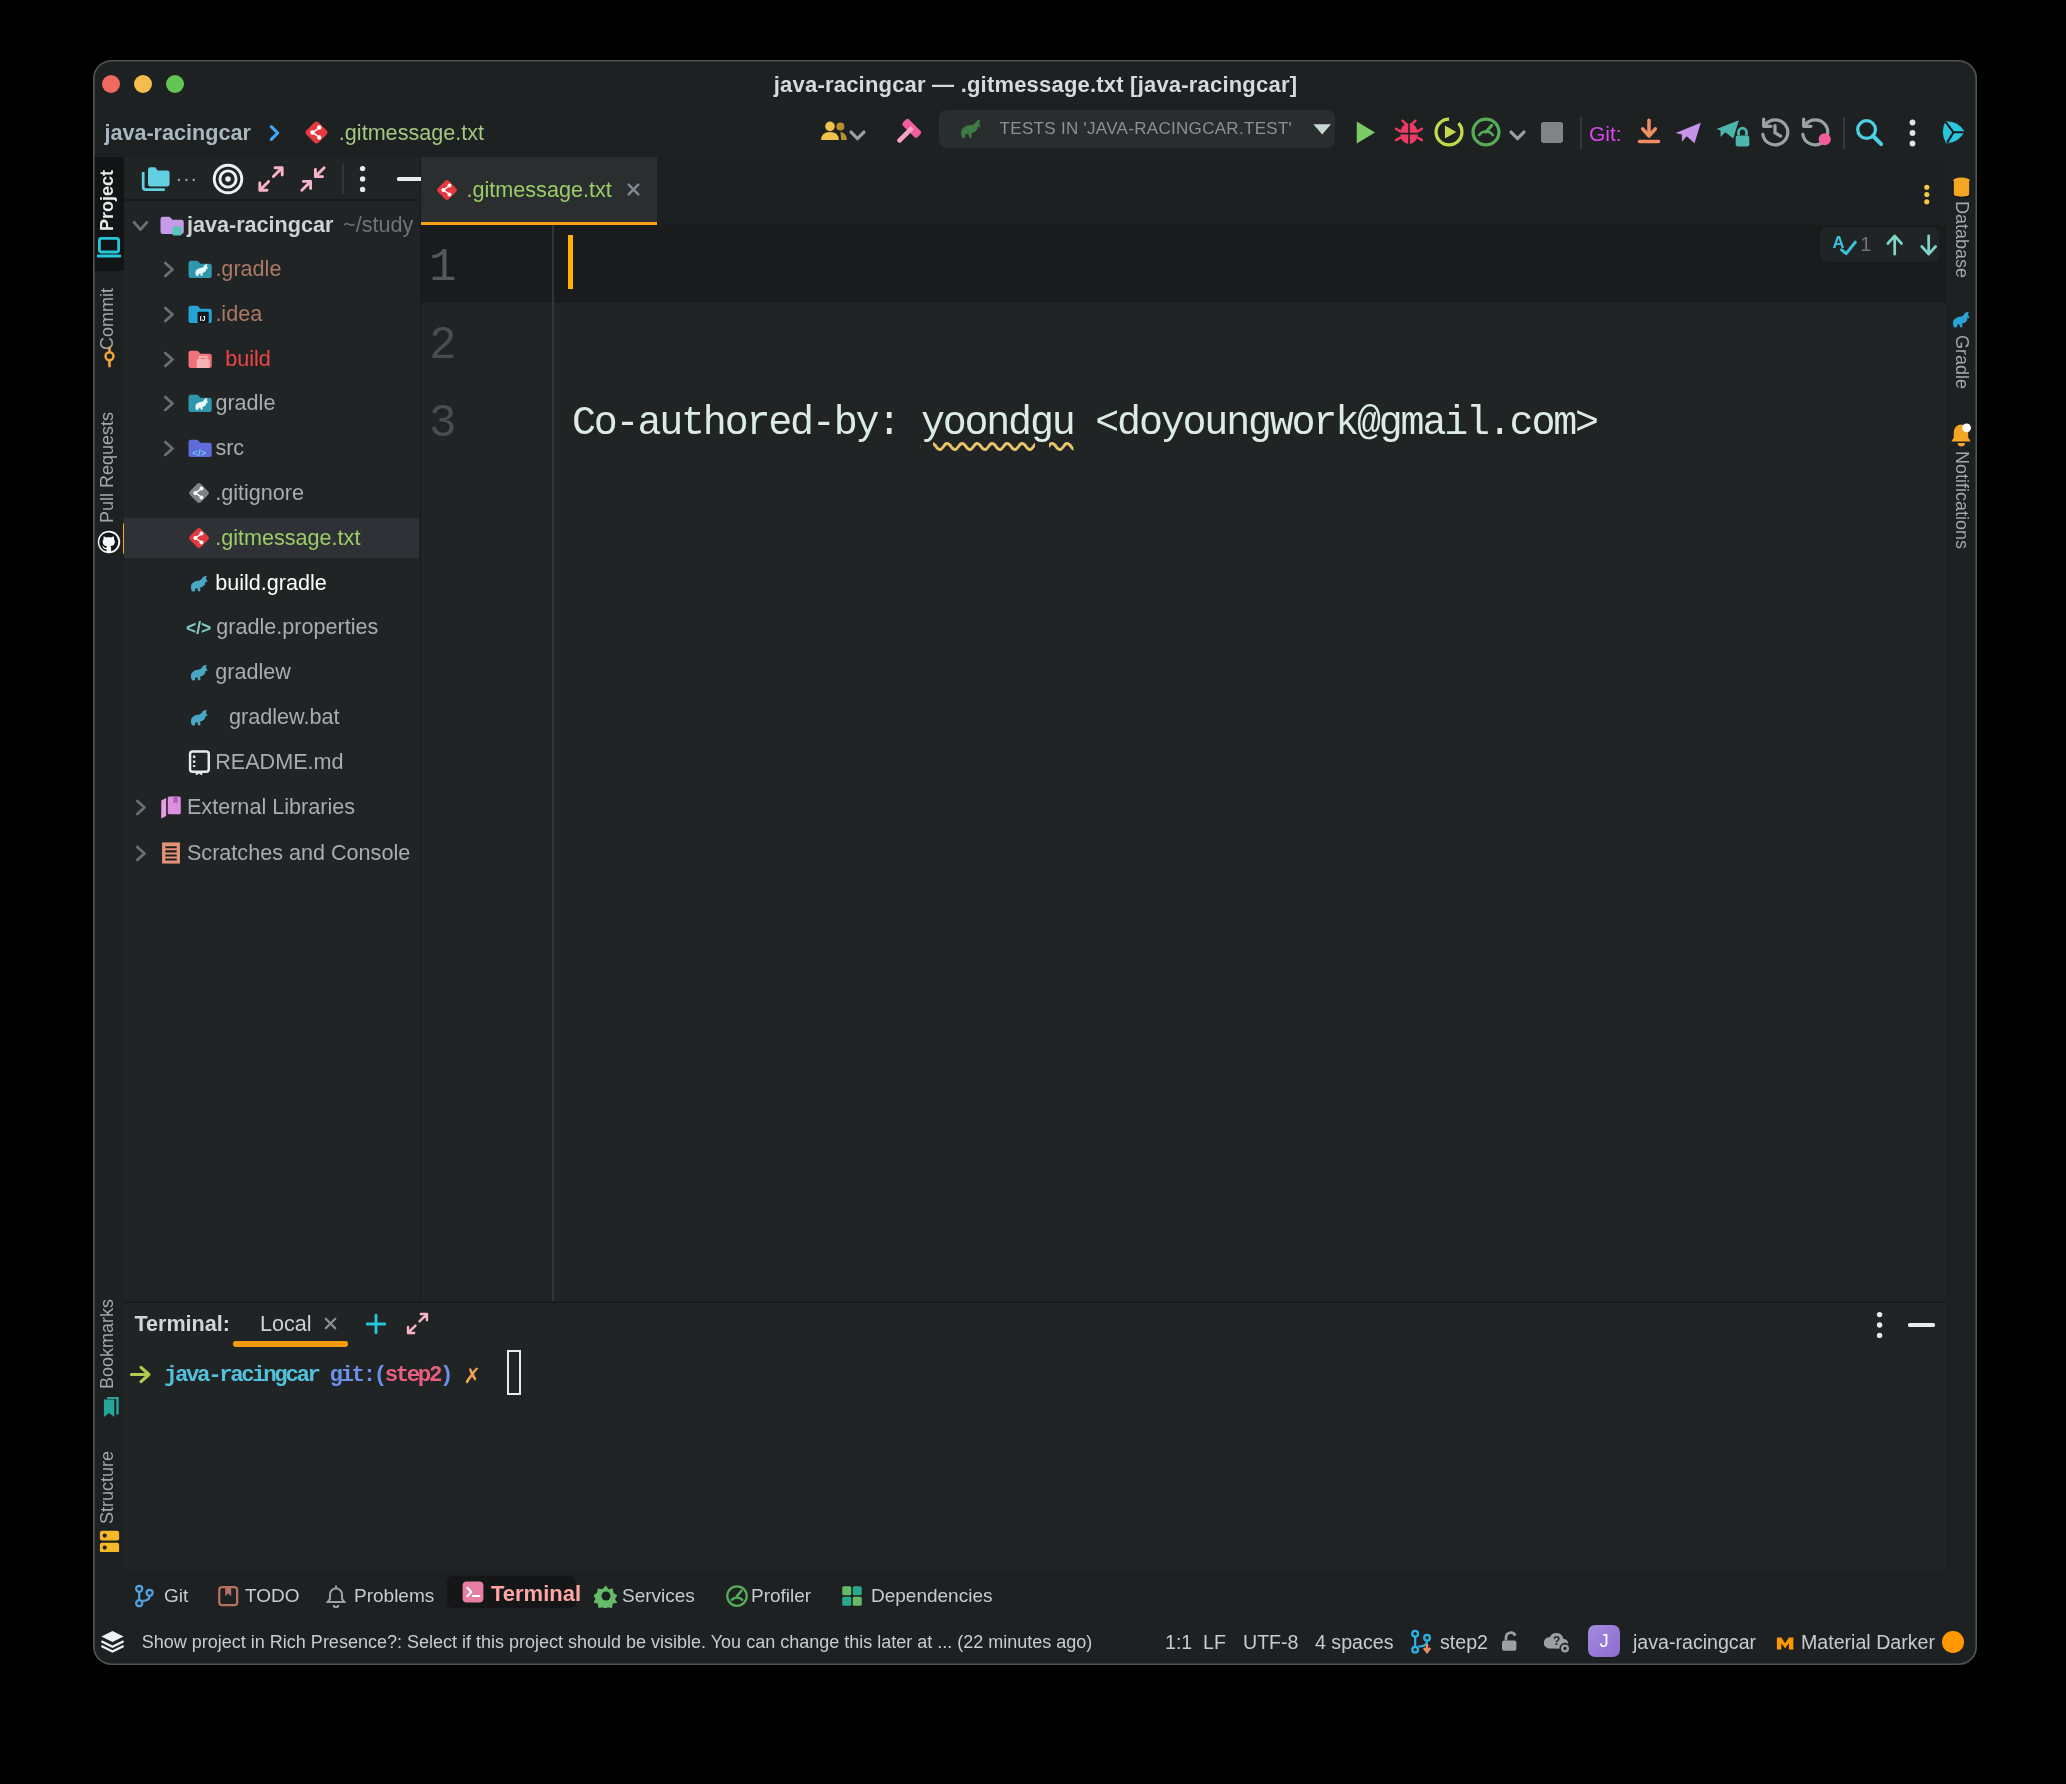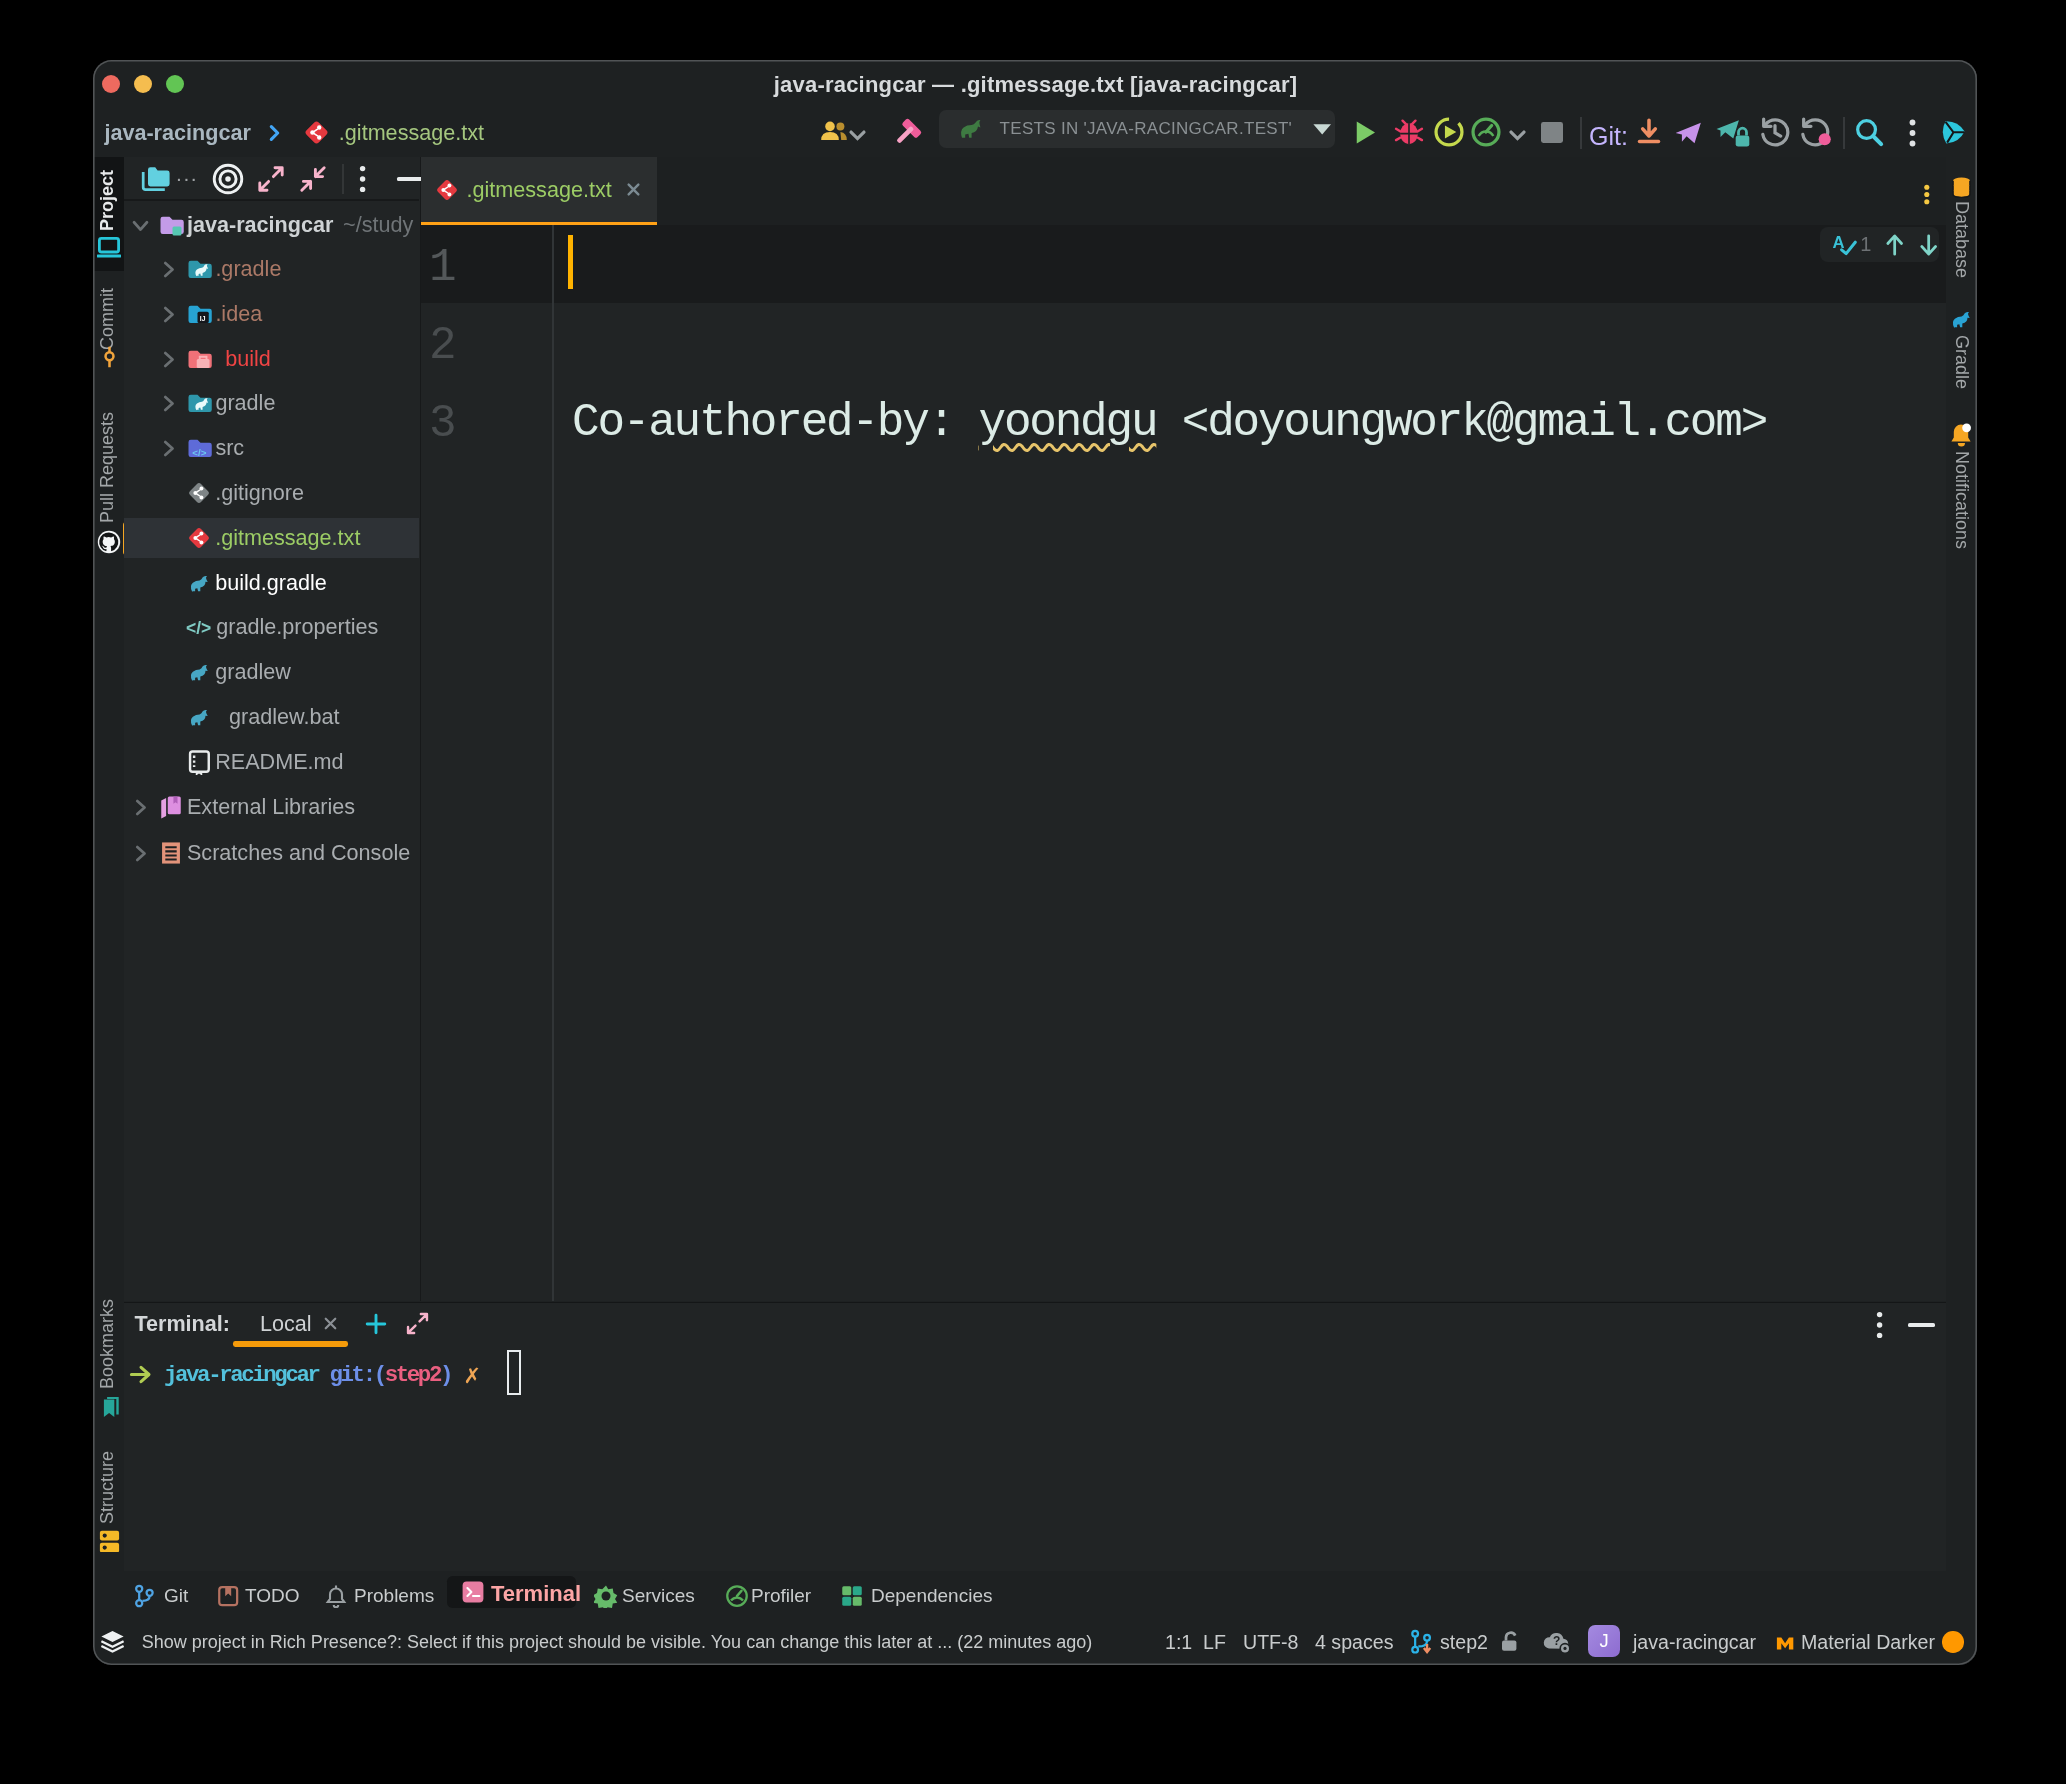--- a/index.html
+++ b/index.html
@@ -104,21 +104,21 @@
     <svg class="abs" width="34" height="34" viewBox="0 0 42 42" style="left:1375px;top:7.2px">
         <circle cx="21" cy="21" r="16" fill="none" stroke="#57ac58" stroke-width="4"></circle>
         <path d="M21 21 L28 13" stroke="#57ac58" stroke-width="4" stroke-linecap="round"></path>
         <path d="M12 26 a10 10 0 0 1 18 0" fill="none" stroke="#57ac58" stroke-width="3"></path>
       </svg>
     <svg class="abs" width="21" height="21" viewBox="0 0 26 26" style="left:1413px;top:16px">
         <path d="M5 10 L13 18 L21 10" fill="none" stroke="#9aa0a3" stroke-width="4" stroke-linecap="round"></path>
       </svg>
     <div class="abs" style="left:1447px;top:13.6px;width:21.6px;height:21.6px;background:#7f8486;border-radius:2.4px"></div>
     <div class="abs" style="left:1486px;top:8.8px;width:1.6px;height:32px;background:#36393b"></div>
-    <span class="abs" style="left:1495px;top:13.6px;font-size:25px;color:#c4b5fd">Git:</span>
+    <span class="abs" style="left:1495px;top:13.6px;font-size:21px;color:#d946ef">Git:</span>
     <svg class="abs" width="30" height="30" viewBox="0 0 38 38" style="left:1540px;top:8.8px">
         <path d="M19 4 L19 22 M11 15 L19 24 L27 15" stroke="#ef8e63" stroke-width="4.5" fill="none" stroke-linecap="round" stroke-linejoin="round"></path>
         <path d="M7 31 L31 31" stroke="#ef8e63" stroke-width="4.5" stroke-linecap="round"></path>
       </svg>
     <svg class="abs" width="34" height="30" viewBox="0 0 42 38" style="left:1578px;top:9.6px">
         <path d="M4 19 L36 6 L28 32 L18 23 L12 30 L12 21 z" fill="#c792ea"></path>
       </svg>
     <svg class="abs" width="37" height="32" viewBox="0 0 46 40" style="left:1620px;top:8.8px">
         <path d="M3 15 L31 4 L24 27 L14 19 L8 25 L8 17 z" fill="#4db6ac"></path>
         <rect x="27" y="23" width="17" height="14" rx="3" fill="#4db6ac"></rect>
@@ -400,21 +400,21 @@
     <div style="position:absolute;left:0;top:0;width:1525px;height:78px;background:#191b1c"></div>
 
     <div class="mono" style="position:absolute;left:8px;top:4px;width:20px;height:78px;line-height:78px;font-size:46px;color:#54585a">1</div>
     <div class="mono" style="position:absolute;left:8px;top:82px;width:20px;height:79px;line-height:79px;font-size:46px;color:#494d4f">2</div>
     <div class="mono" style="position:absolute;left:8px;top:160px;width:20px;height:79px;line-height:79px;font-size:46px;color:#494d4f">3</div>
 
     <div style="position:absolute;left:131px;top:0;width:1.6px;height:1076px;background:#313537"></div>
 
     <div style="position:absolute;left:147px;top:9.6px;width:4.8px;height:54px;background:#ffb300"></div>
 
-    <div class="mono" style="position:absolute;left:151px;top:159px;height:79px;line-height:79px;font-size:46px;letter-spacing:-2.2px;color:#dcebe6;white-space:pre">Co-authored-by: <span style="text-decoration:underline;text-decoration-style:wavy;text-decoration-color:#e7c46a;text-decoration-thickness:3.2px;text-underline-offset:8px">yoondgu</span> &lt;doyoungwork@gmail.com&gt;</div>
+    <div class="mono" style="position:absolute;left:151px;top:159px;height:79px;line-height:79px;font-size:40px;letter-spacing:-2.2px;color:#dcebe6;white-space:pre">Co-authored-by: <span style="text-decoration:underline;text-decoration-style:wavy;text-decoration-color:#e7c46a;text-decoration-thickness:3.2px;text-underline-offset:8px">yoondgu</span> &lt;doyoungwork@gmail.com&gt;</div>
 
     <div class="row" style="left:1399px;top:2.4px;width:119px;height:35px;background:#212425;border-radius:8px">
       <svg width="27" height="27" viewBox="0 0 34 34" style="margin-left:11.2px">
           <text x="2" y="22" font-size="22" font-weight="bold" fill="#39c2d7" font-family="Liberation Sans">A</text>
           <path d="M14 24 L20 29 L32 14" fill="none" stroke="#39c2d7" stroke-width="4" stroke-linecap="round" stroke-linejoin="round"></path>
         </svg>
       <span style="font-size:20px;color:#6d7174;margin-left:3.2px">1</span>
       <svg width="22.4" height="26" viewBox="0 0 28 32" style="margin-left:13px">
           <path d="M14 28 L14 6 M5 14 L14 4 L23 14" fill="none" stroke="#7fd4c8" stroke-width="3.6" stroke-linecap="round" stroke-linejoin="round"></path>
         </svg>

